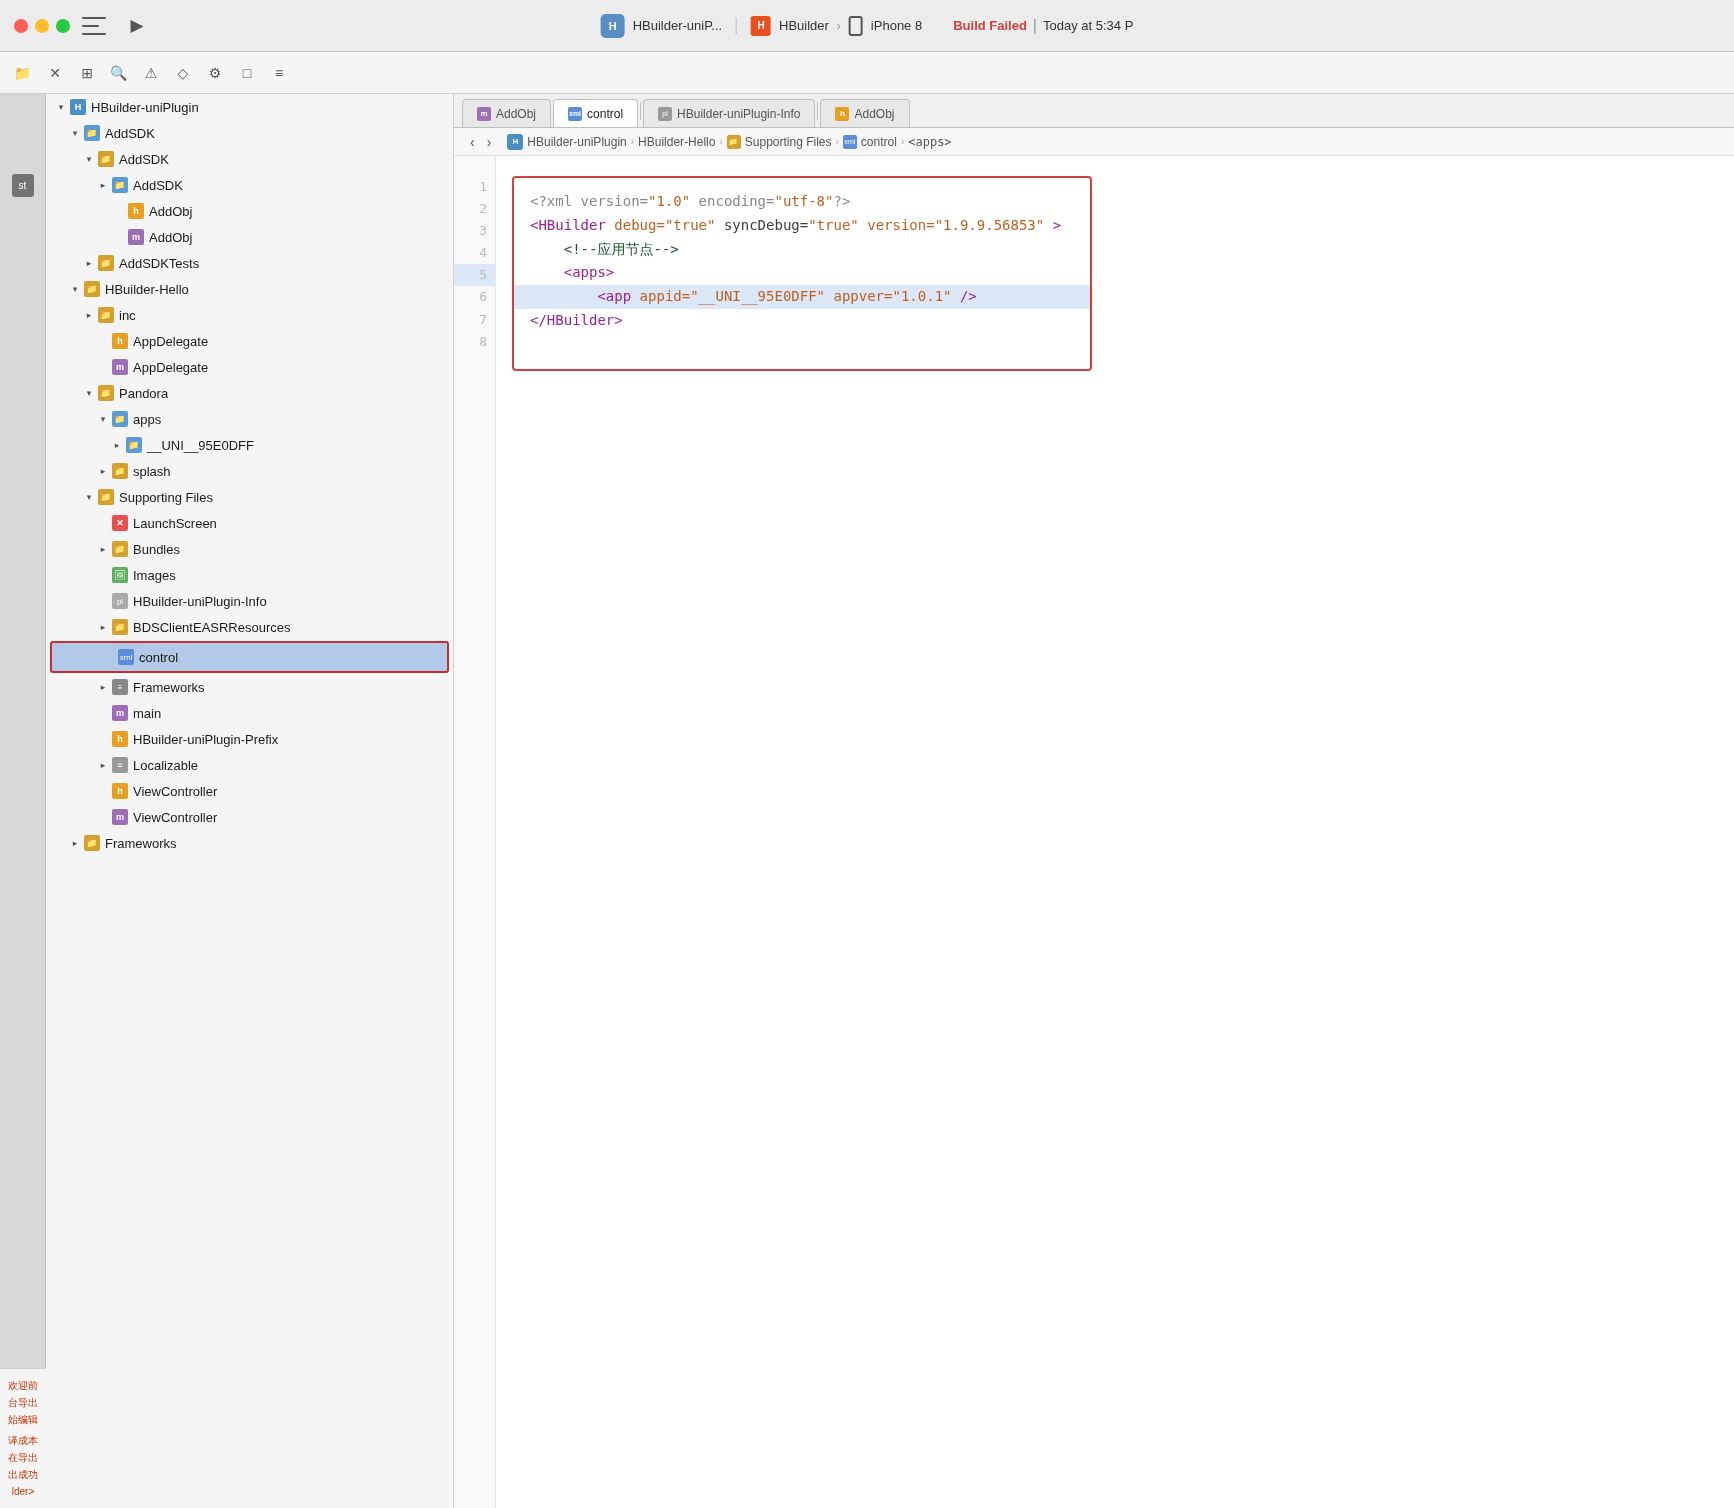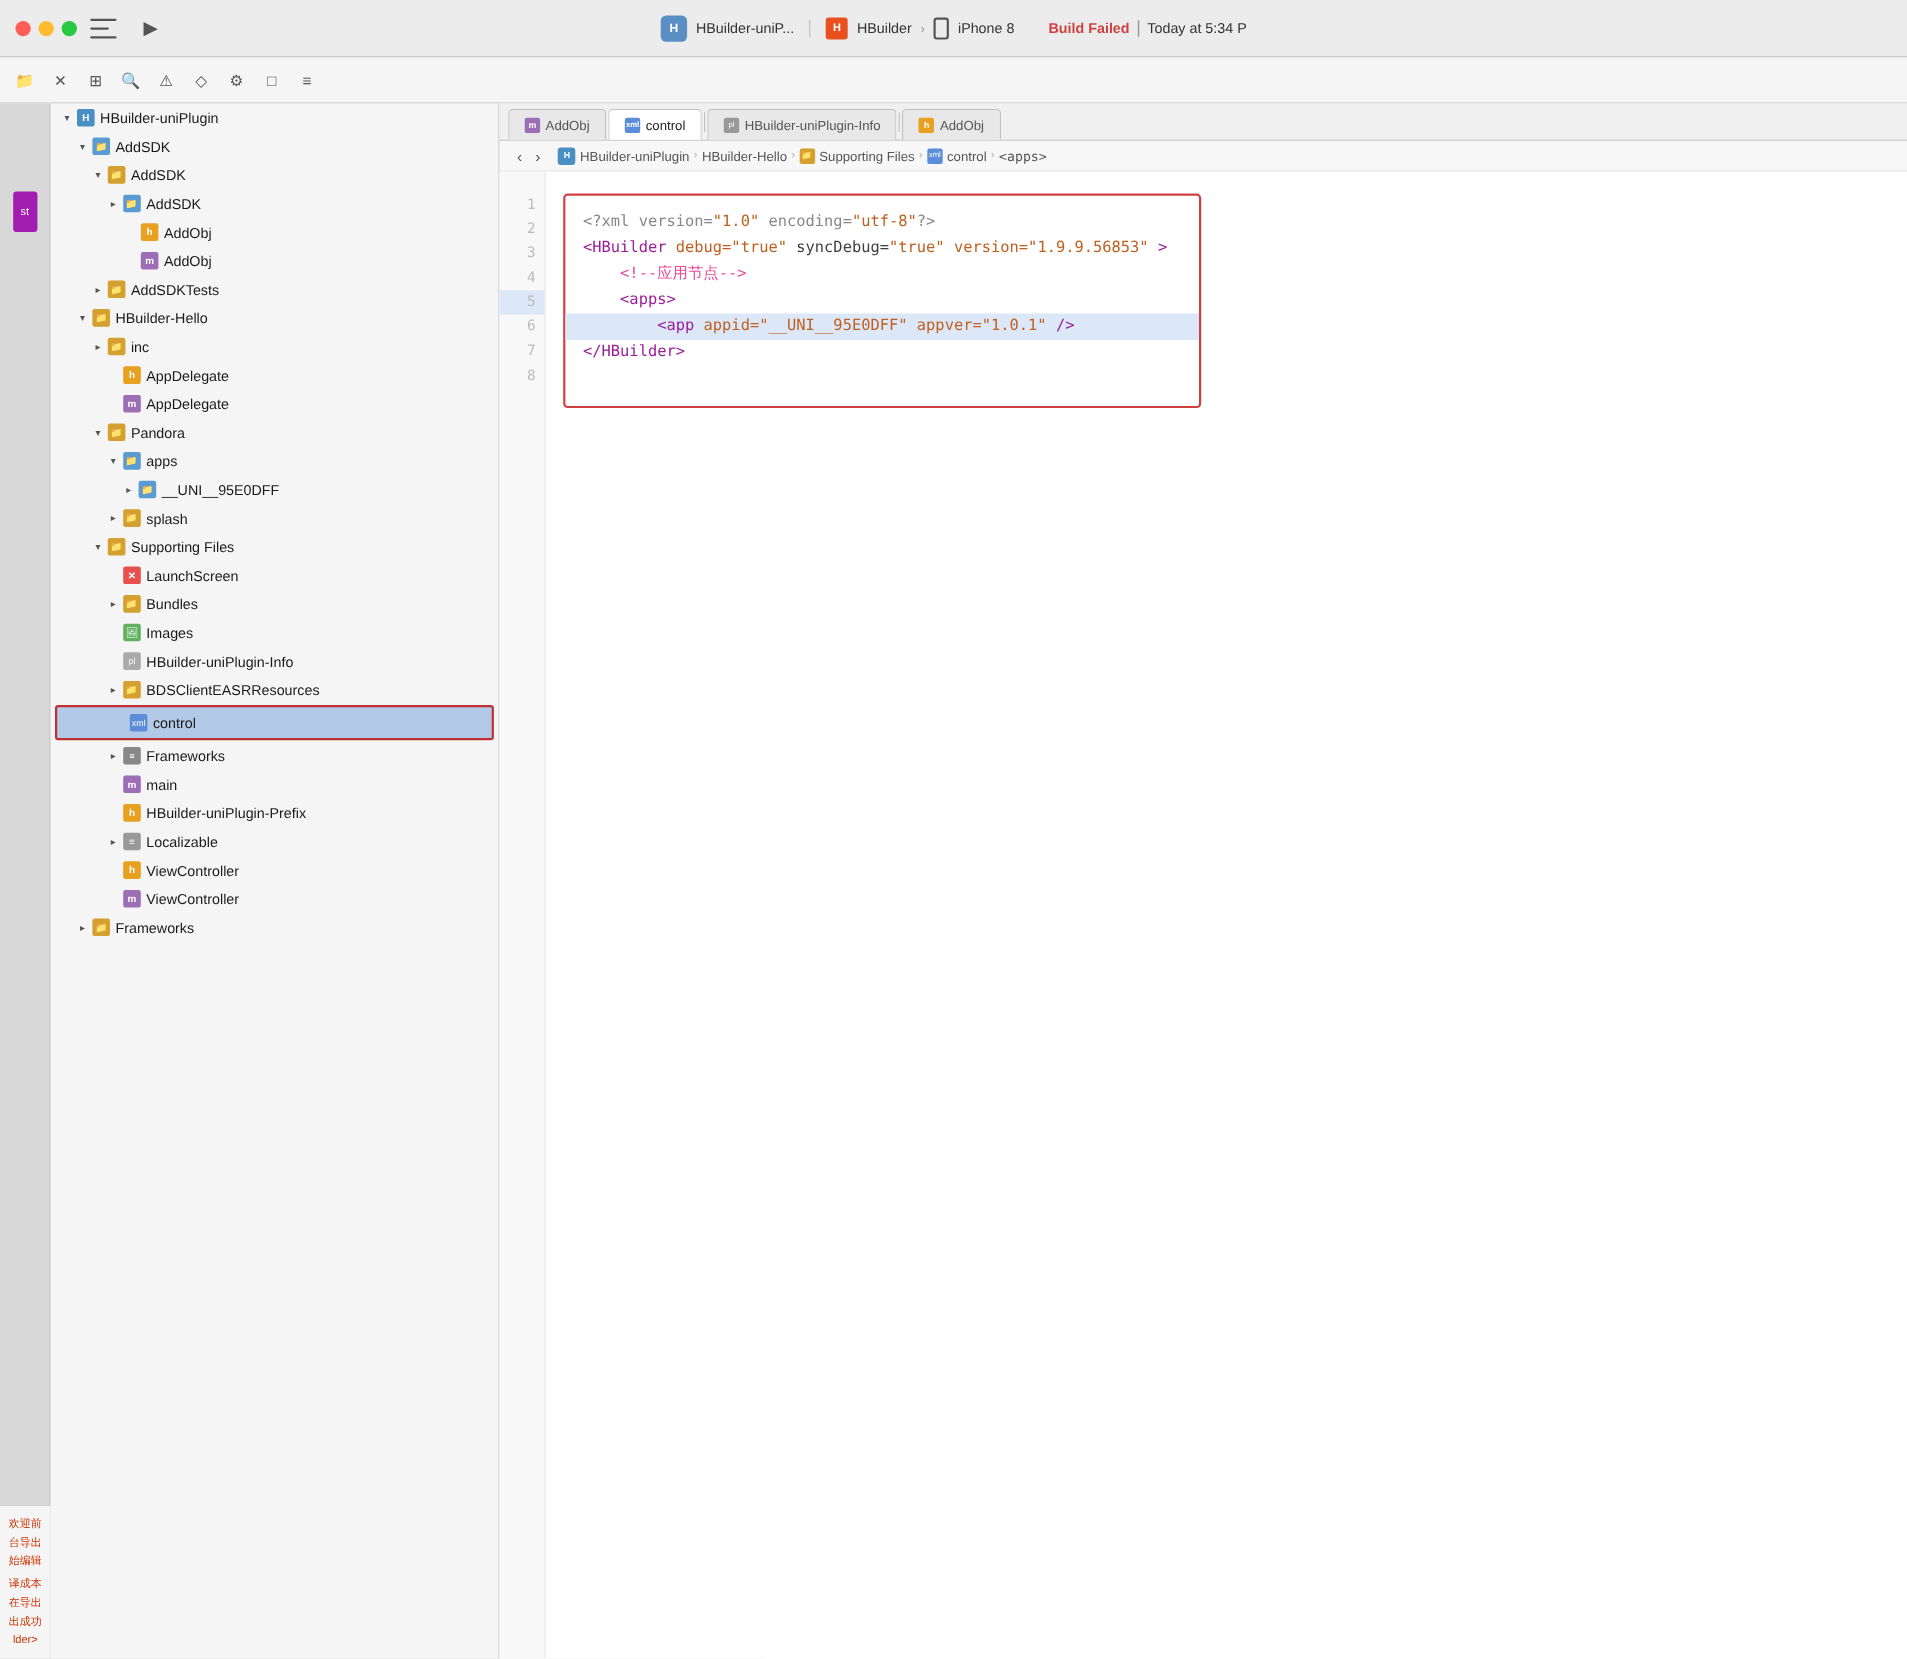--- a/index.html
+++ b/index.html
@@ -64,21 +64,21 @@
   <div style="width:30px;height:28px;display:flex;align-items:center;justify-content:center;border-radius:4px;cursor:pointer;font-size:14px;color:#555;">⚠</div>
   <div style="width:30px;height:28px;display:flex;align-items:center;justify-content:center;border-radius:4px;cursor:pointer;font-size:14px;color:#555;">◇</div>
   <div style="width:30px;height:28px;display:flex;align-items:center;justify-content:center;border-radius:4px;cursor:pointer;font-size:14px;color:#555;">⚙</div>
   <div style="width:30px;height:28px;display:flex;align-items:center;justify-content:center;border-radius:4px;cursor:pointer;font-size:14px;color:#555;">□</div>
   <div style="width:30px;height:28px;display:flex;align-items:center;justify-content:center;border-radius:4px;cursor:pointer;font-size:14px;color:#555;">≡</div>
 </div>
 
 <div style="display:flex;flex:1;overflow:hidden;position:relative;">
 
   <div style="width:46px;background:#d8d8d8;border-right:1px solid #c0c0c0;display:flex;flex-direction:column;align-items:center;padding-top:80px;gap:8px;">
-    <div style="width:22px;height:37px;background:#a21caf;border-radius:3px;display:flex;align-items:center;justify-content:center;font-size:10px;color:white;cursor:pointer;">st</div>
+    <div style="width:22px;height:23px;background:#737373;border-radius:3px;display:flex;align-items:center;justify-content:center;font-size:10px;color:white;cursor:pointer;">st</div>
 
     <div style="position:absolute;bottom:0;left:0;width:46px;background:#f5f5f5;border-top:1px solid #d0d0d0;padding:8px 2px;font-size:10px;color:#cc3300;line-height:1.7;text-align:center;">
       <div>欢迎前</div>
       <div>台导出</div>
       <div>始编辑</div>
       <div style="margin-top:4px;color:#cc3300;">译成本</div>
       <div>在导出</div>
       <div>出成功</div>
       <div>lder&gt;</div>
     </div>
@@ -331,21 +331,21 @@
               <span style="color:#888;">&lt;?xml version=</span><span style="color:#c06020;">"1.0"</span><span style="color:#888;"> encoding=</span><span style="color:#c06020;">"utf-8"</span><span style="color:#888;">?&gt;</span>
             </div>
             <div>
               <span style="color:#9a1e9a;">&lt;HBuilder</span>
               <span style="color:#c06020;"> debug=</span><span style="color:#c06020;">"true"</span>
               <span style="color:#404040;"> syncDebug=</span><span style="color:#c06020;">"true"</span>
               <span style="color:#c06020;"> version=</span><span style="color:#c06020;">"1.9.9.56853"</span>
               <span style="color:#9a1e9a;">&gt;</span>
             </div>
             <div>
-              <span style="color:#ec4899;">&nbsp;&nbsp;&nbsp;&nbsp;&lt;!--应用节点--&gt;</span>
+              <span style="color:#14532d;">&nbsp;&nbsp;&nbsp;&nbsp;&lt;!--应用节点--&gt;</span>
             </div>
             <div>
               <span style="color:#9a1e9a;">&nbsp;&nbsp;&nbsp;&nbsp;&lt;apps&gt;</span>
             </div>
             <div style="background:#dce8f8;margin:0 -16px;padding:0 16px;">
               <span style="color:#9a1e9a;">&nbsp;&nbsp;&nbsp;&nbsp;&nbsp;&nbsp;&nbsp;&nbsp;&lt;app</span>
               <span style="color:#c06020;"> appid=</span><span style="color:#c06020;">"__UNI__95E0DFF"</span>
               <span style="color:#c06020;"> appver=</span><span style="color:#c06020;">"1.0.1"</span>
               <span style="color:#9a1e9a;">/&gt;</span>
             </div>

